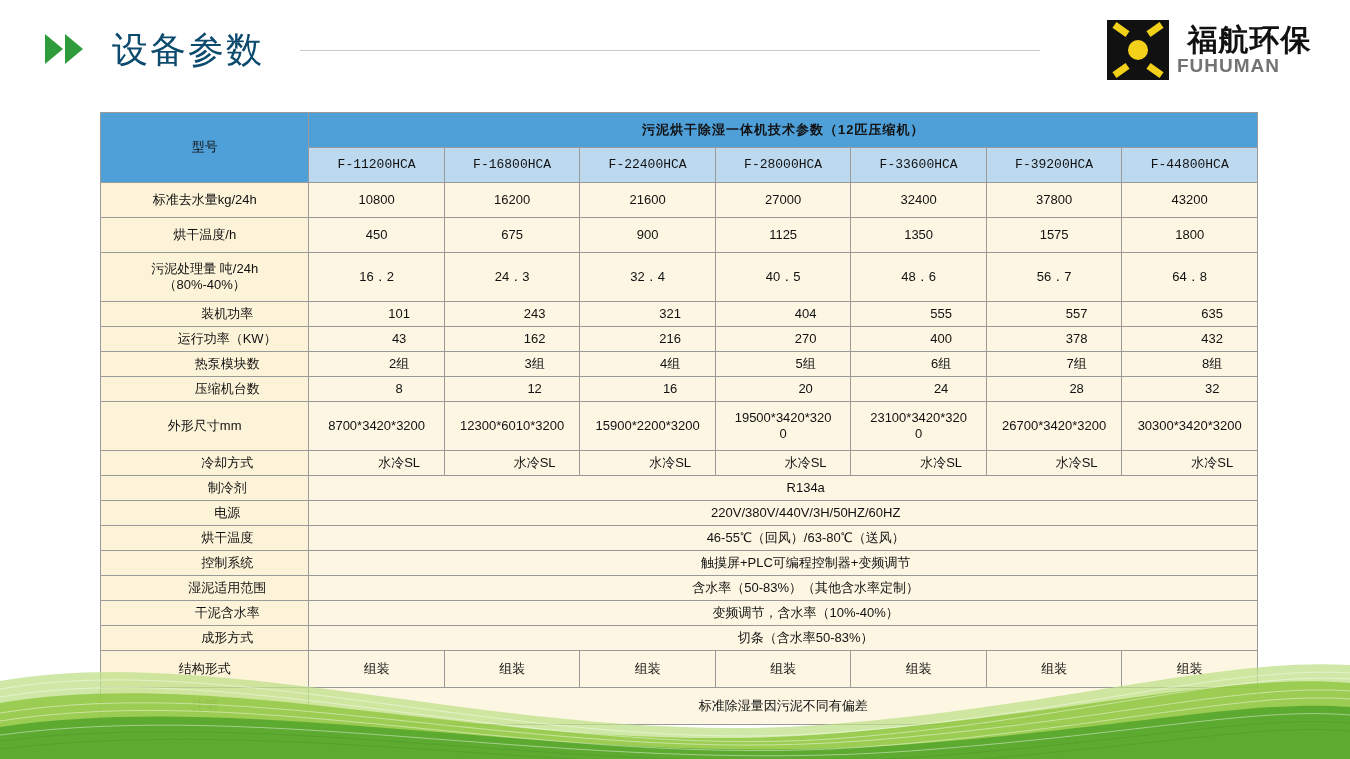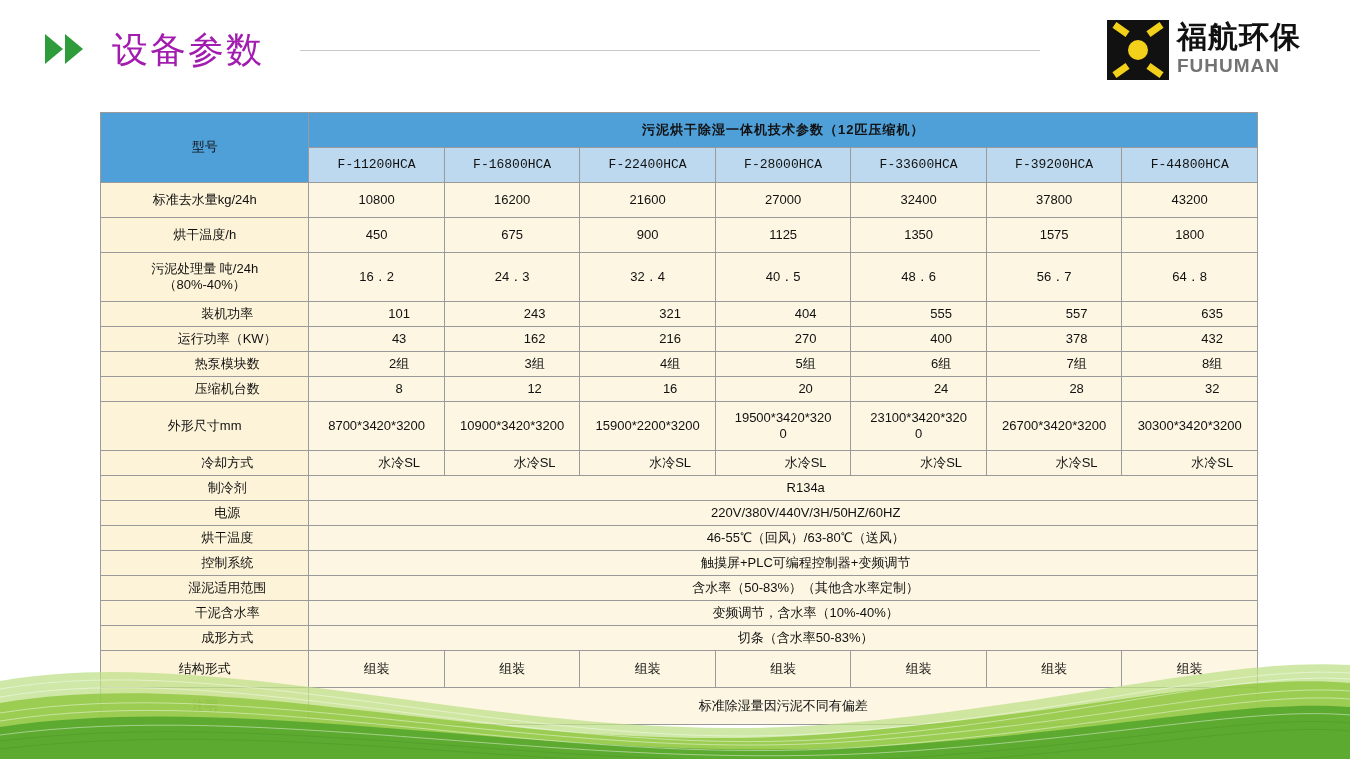--- a/index.html
+++ b/index.html
@@ -34,21 +34,21 @@
     border-top: 15px solid transparent;
     border-bottom: 15px solid transparent;
     border-left: 18px solid #2e9c3a;
   }
   .chev.c2 { border-left-color: #2e9c3a; }
   .page-title {
     position: absolute;
     left: 112px;
     top: 26px;
     font-size: 36px;
-    color: #a21caf;
+    color: #0c4a6e;
     letter-spacing: 2px;
     font-family: "Liberation Serif", serif;
     font-weight: normal;
   }
   .title-rule {
     position: absolute;
     left: 300px;
     top: 50px;
     width: 740px;
     height: 1px;
@@ -90,22 +90,23 @@
     padding-left: 8px;
     display: flex;
     flex-direction: column;
     justify-content: center;
   }
   .logo-cn {
     font-size: 30px;
     font-weight: bold;
     color: #111;
     line-height: 1.05;
-    font-family: Liberation Mono, monospace;
+    font-family: Liberation Serif, serif;
     letter-spacing: 1px;
+    text-align: center;
   }
   .logo-en {
     font-size: 19px;
     font-weight: bold;
     color: #737373;
     line-height: 1.05;
     letter-spacing: 1px;
   }
 
   
@@ -294,21 +295,21 @@
           <td class="val">12</td>
           <td class="val">16</td>
           <td class="val">20</td>
           <td class="val">24</td>
           <td class="val">28</td>
           <td class="val">32</td>
         </tr>
         <tr class="r-tall">
           <td class="rowlabel">外形尺寸mm</td>
           <td class="val">8700*3420*3200</td>
-          <td class="val">10900*3420*3200</td>
+          <td class="val">12300*6010*3200</td>
           <td class="val">15900*2200*3200</td>
           <td class="val">
             <div>19500*3420*320</div>
             <div>0</div>
           </td>
           <td class="val">
             <div>23100*3420*320</div>
             <div>0</div>
           </td>
           <td class="val">26700*3420*3200</td>

